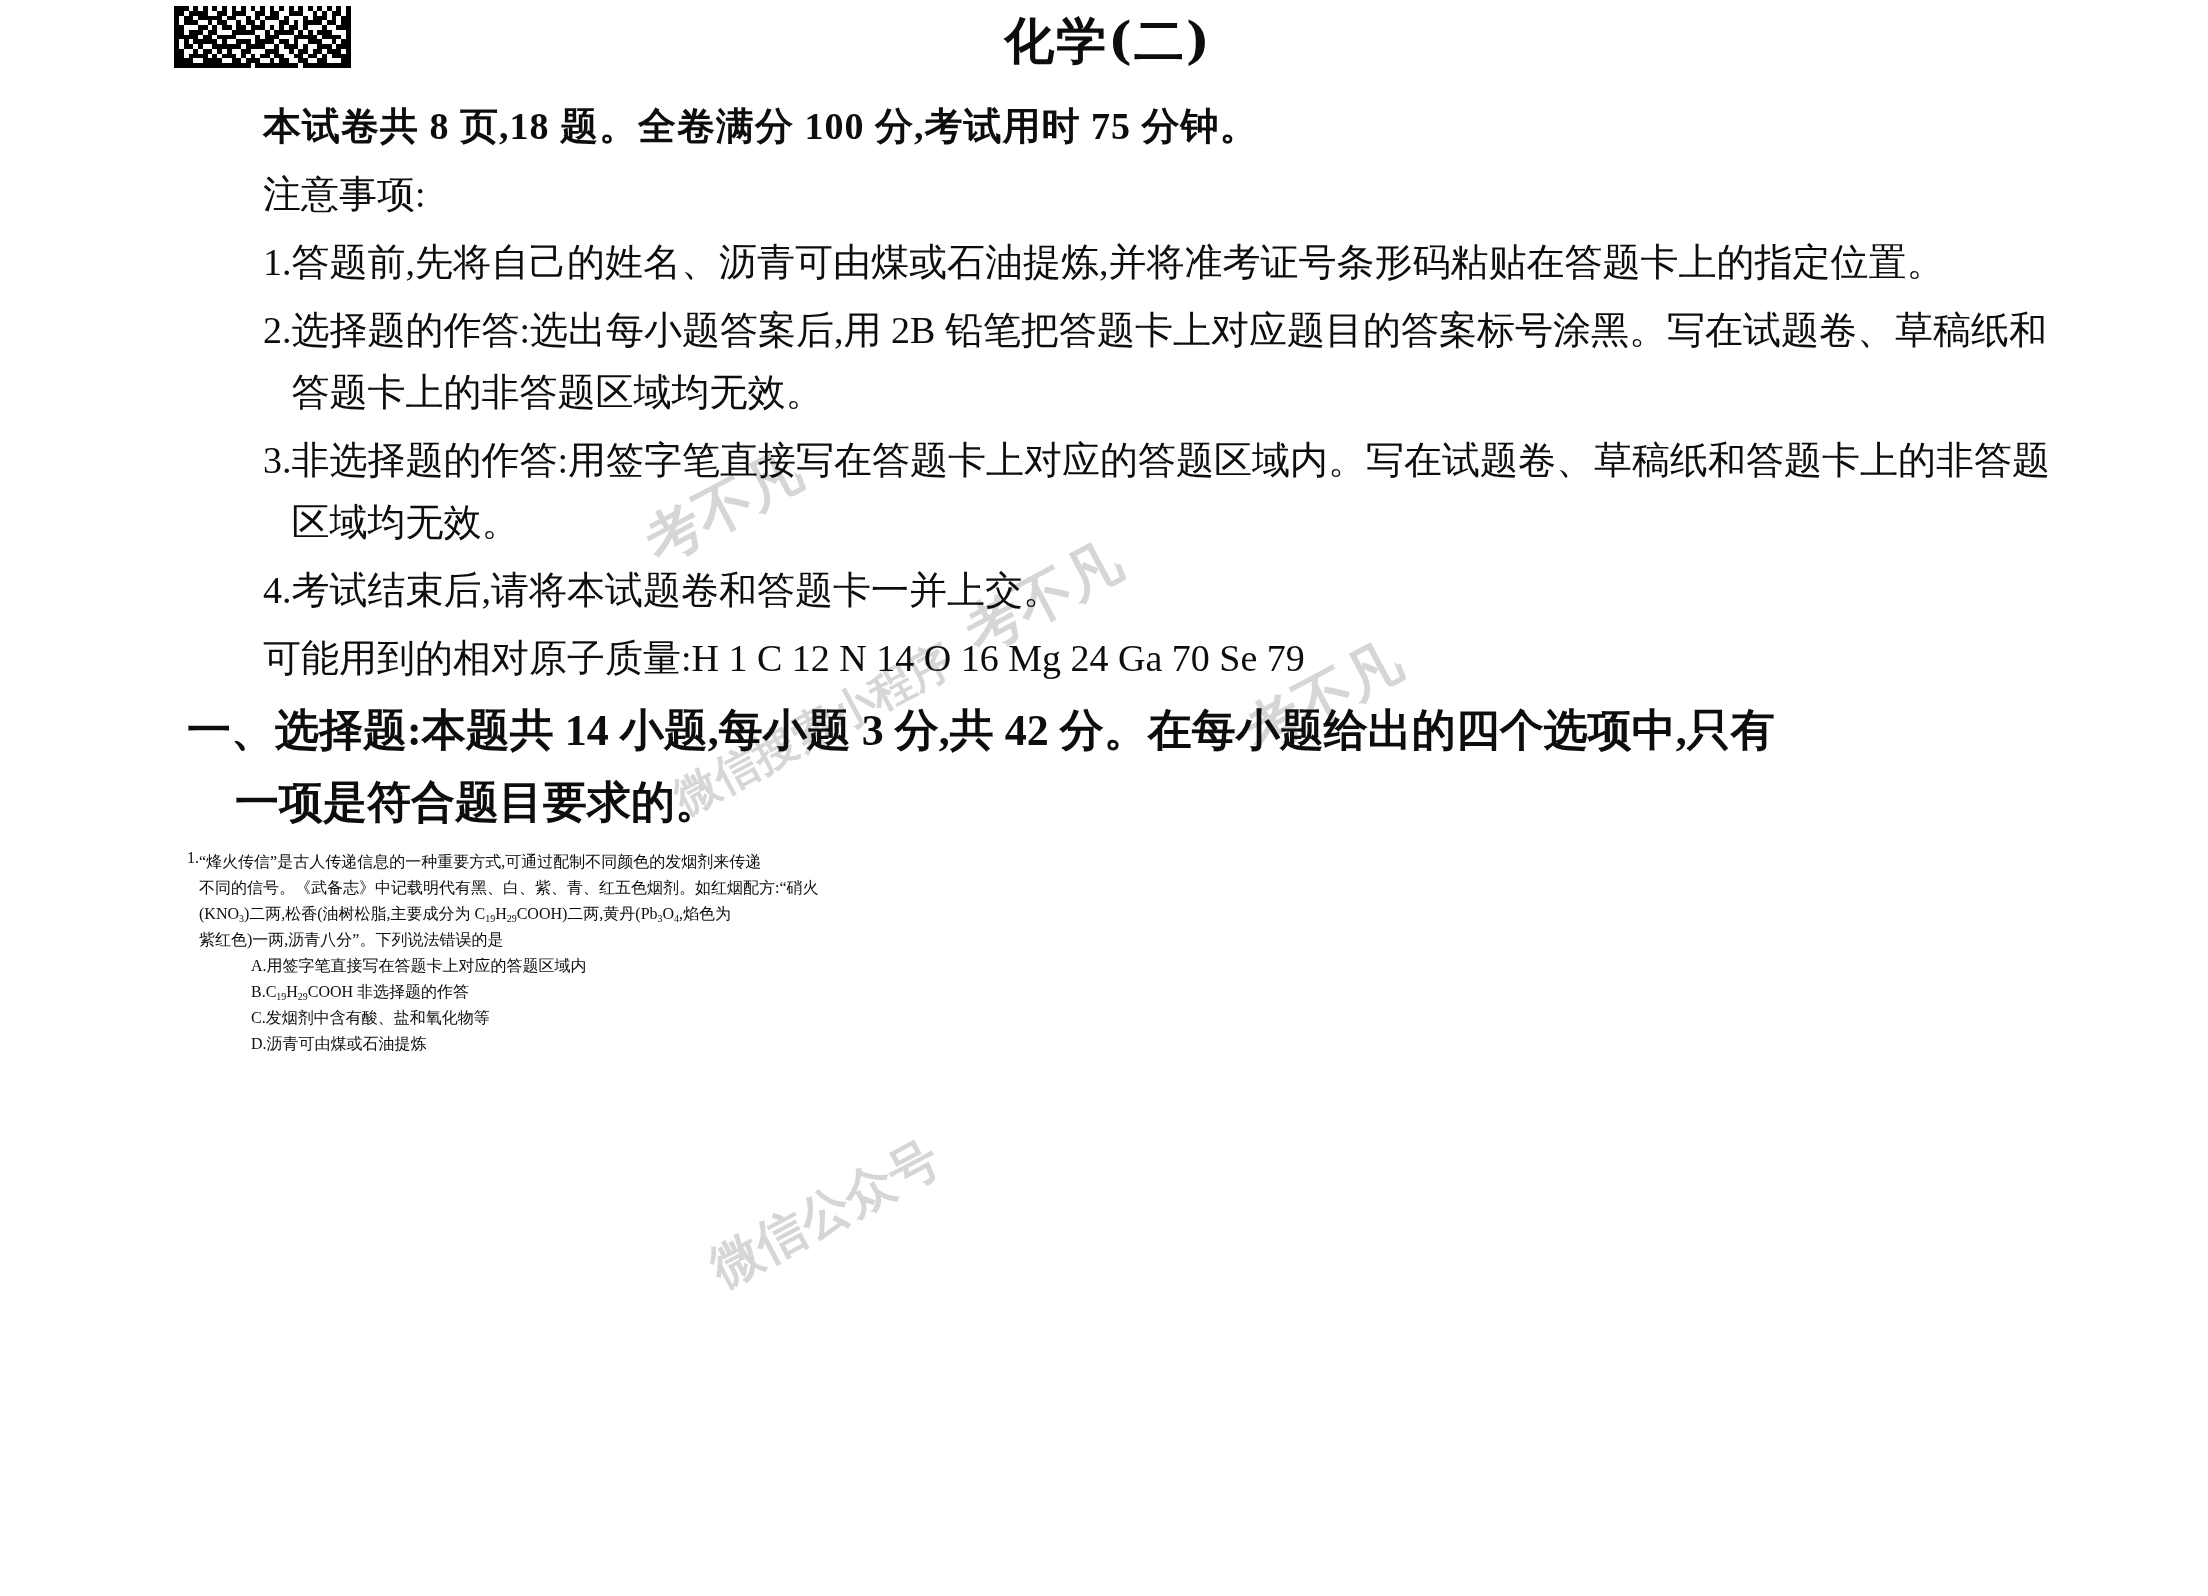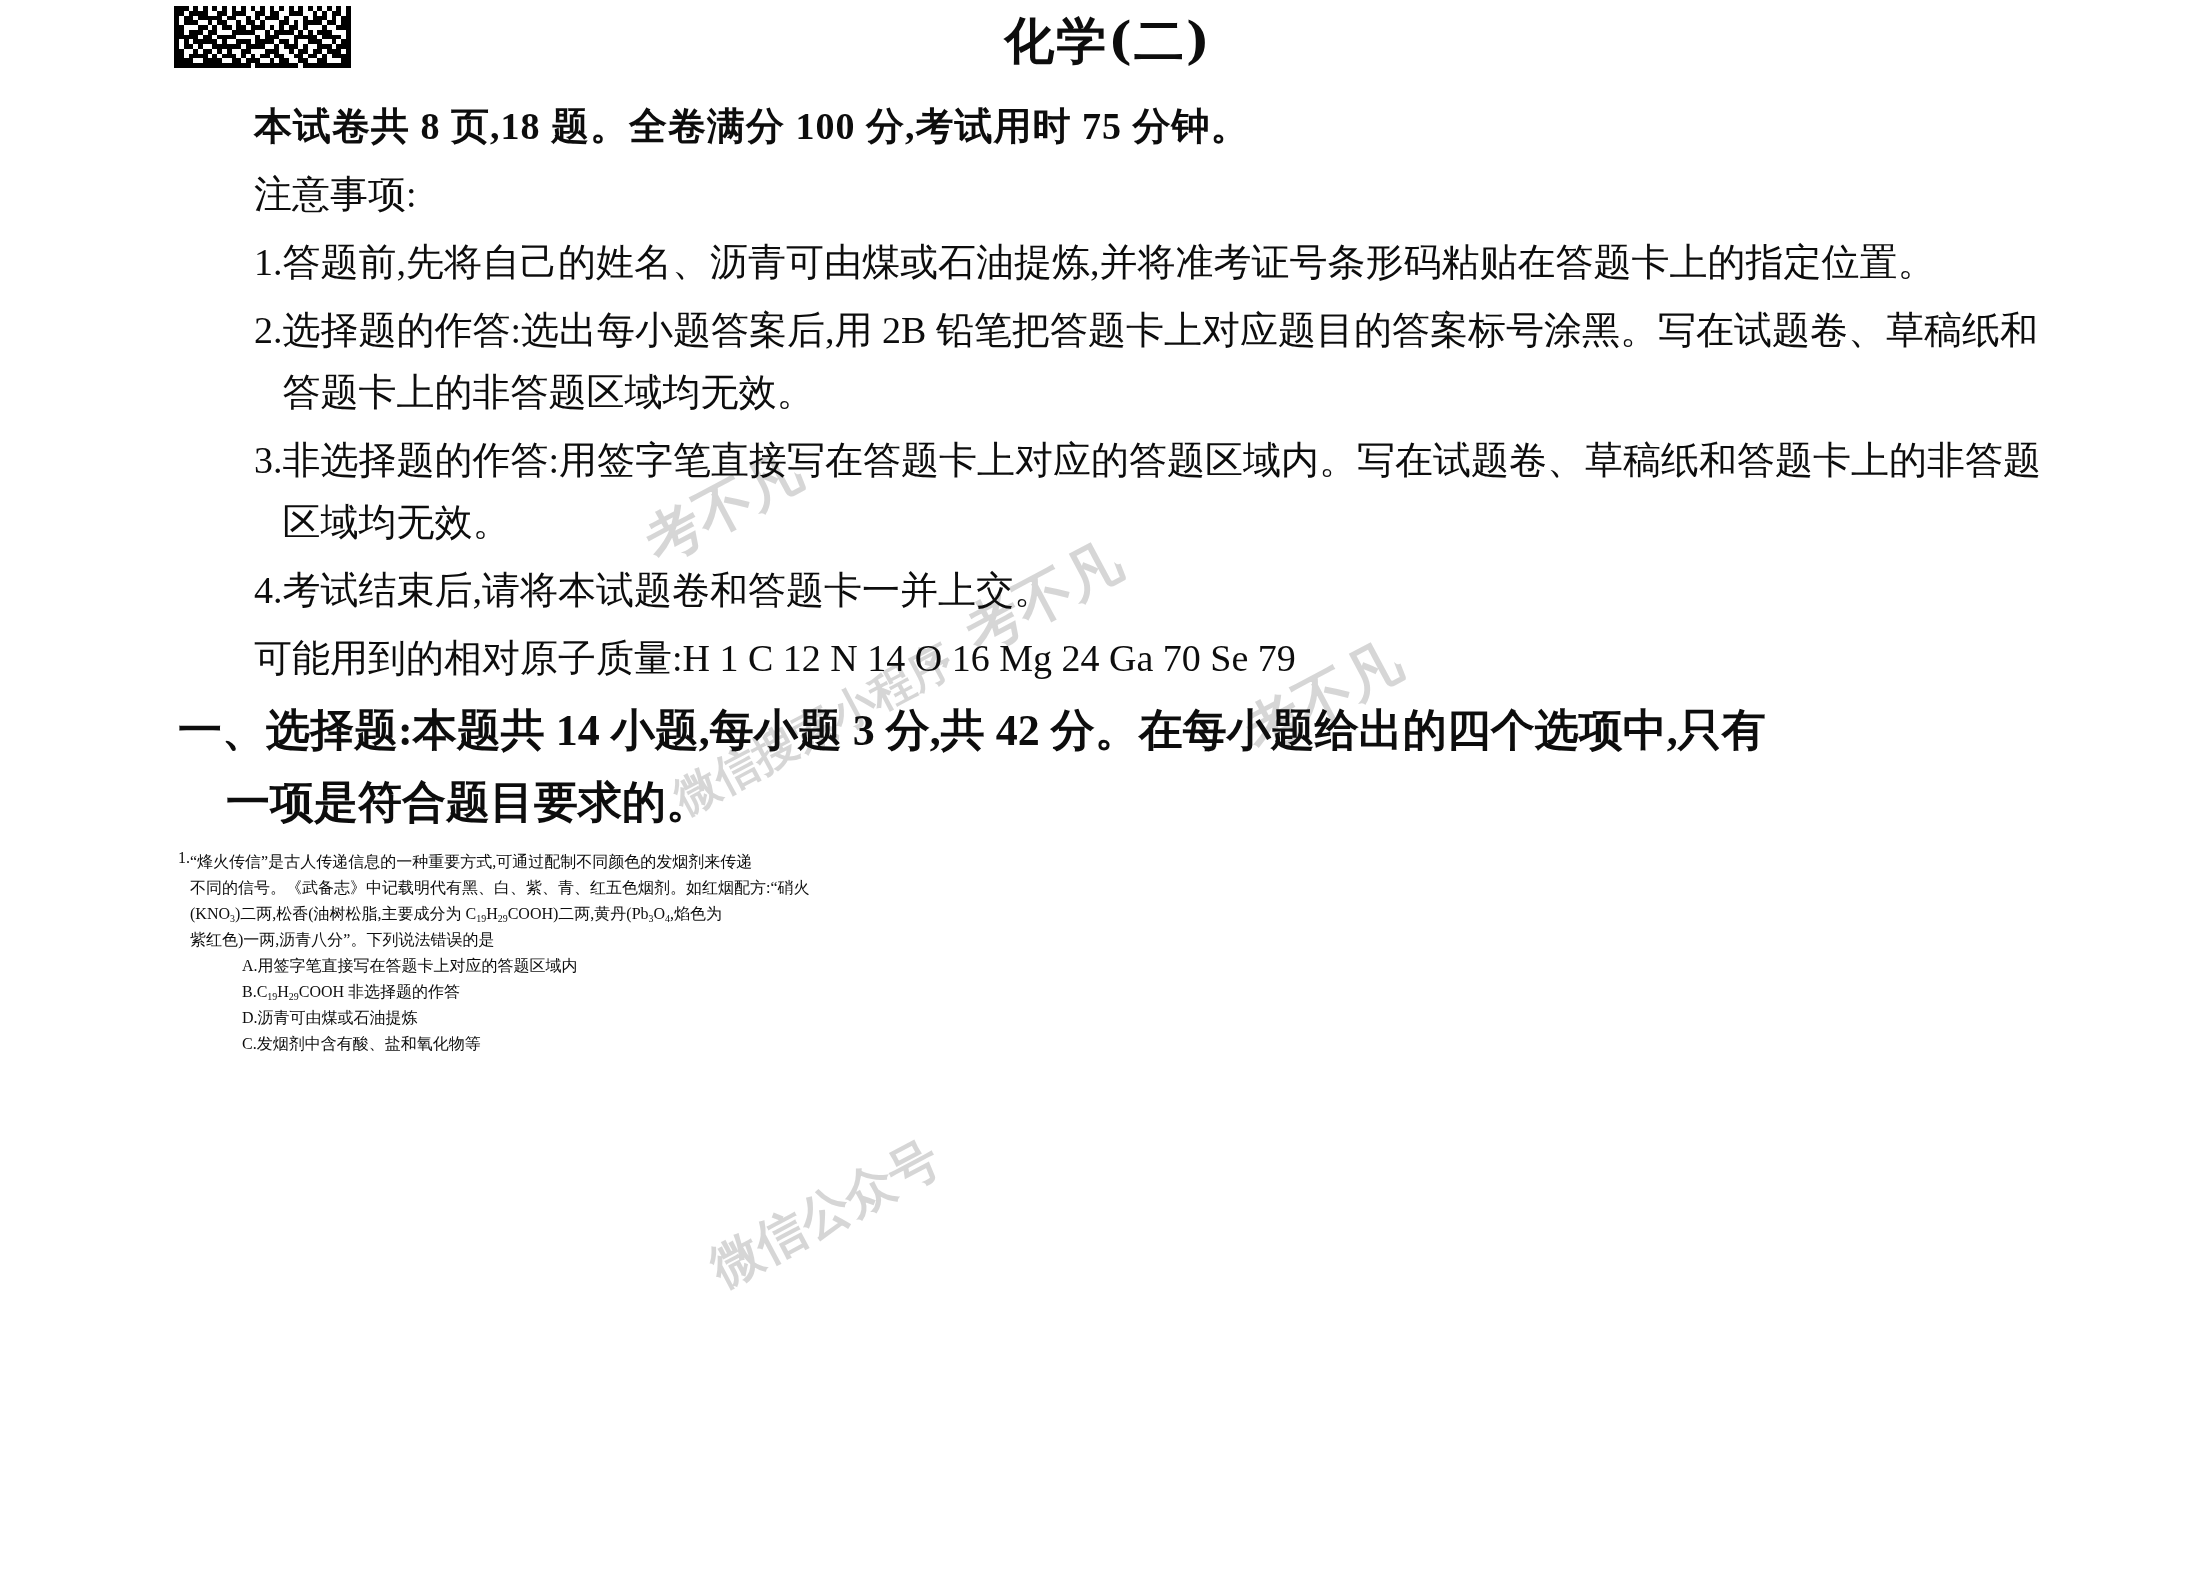--- a/index.html
+++ b/index.html
@@ -42,21 +42,21 @@
     font-family: "DejaVu Serif", serif;
     font-weight: bold;
     font-size: 50px;
     letter-spacing: 2px;
   }
 
   
   .content {
     position: absolute;
     top: 96px;
-    left: 178px;
+    left: 187px;
     width: 1870px;
   }
   .bold {
     font-weight: bold;
   }
   .indent2 { text-indent: 76px; }
   .p {
     margin: 0 0 6px 0;
     font-size: 38px;
     line-height: 1.63;
@@ -326,20 +326,20 @@
       <span class="body q-body">
         <div>“烽火传信”是古人传递信息的一种重要方式,可通过配制不同颜色的发烟剂来传递</div>
         <div>不同的信号。《武备志》中记载明代有黑、白、紫、青、红五色烟剂。如红烟配方:“硝火</div>
         <div><span>(KNO</span><sub>3</sub><span>)二两,松香(油树松脂,主要成分为 C</span><sub>19</sub><span>H</span><sub>29</sub><span>COOH)二两,黄丹(Pb</span><sub>3</sub><span>O</span><sub>4</sub><span>,焰色为</span></div>
         <div>紫红色)一两,沥青八分”。下列说法错误的是</div>
 
         <div class="opt"><span>A.</span><span>用签字笔直接写在答题卡上对应的答题区域内</span></div>
 
         <div class="opt"><span>B.</span><span>C</span><sub>19</sub><span>H</span><sub>29</sub><span>COOH 非选择题的作答</span></div>
 
+        <div class="opt"><span>C.</span><span>发烟剂中含有酸、盐和氧化物等</span></div>
+
         <div class="opt"><span>D.</span><span>沥青可由煤或石油提炼</span></div>
-
-        <div class="opt"><span>C.</span><span>发烟剂中含有酸、盐和氧化物等</span></div>
       </span>
     </div>
 
   </div>
 </div>
 
 </body></html>

